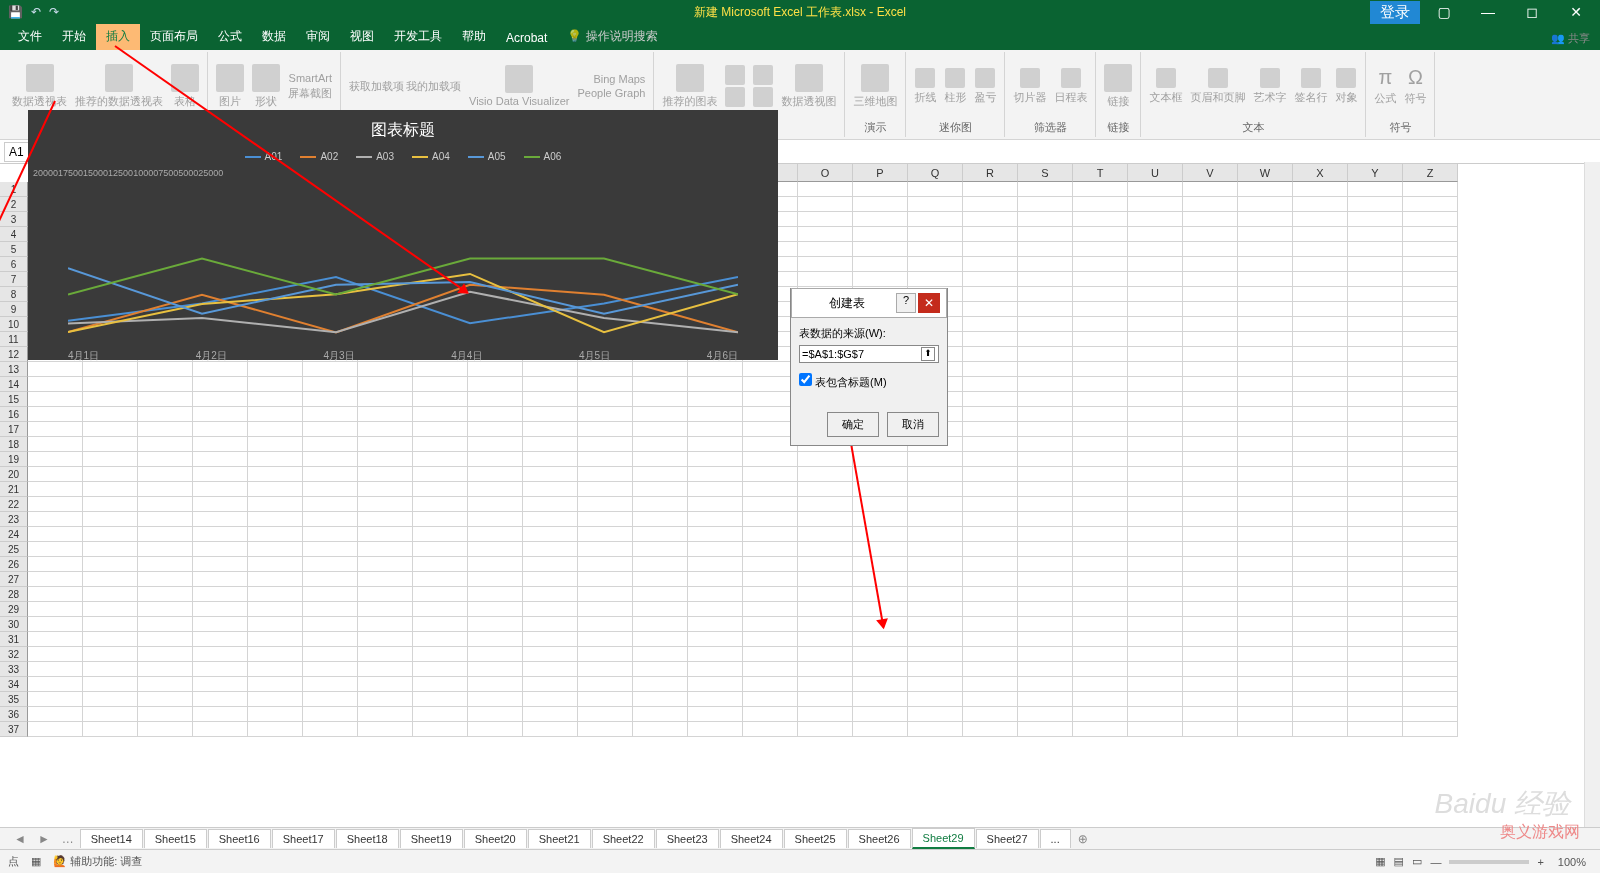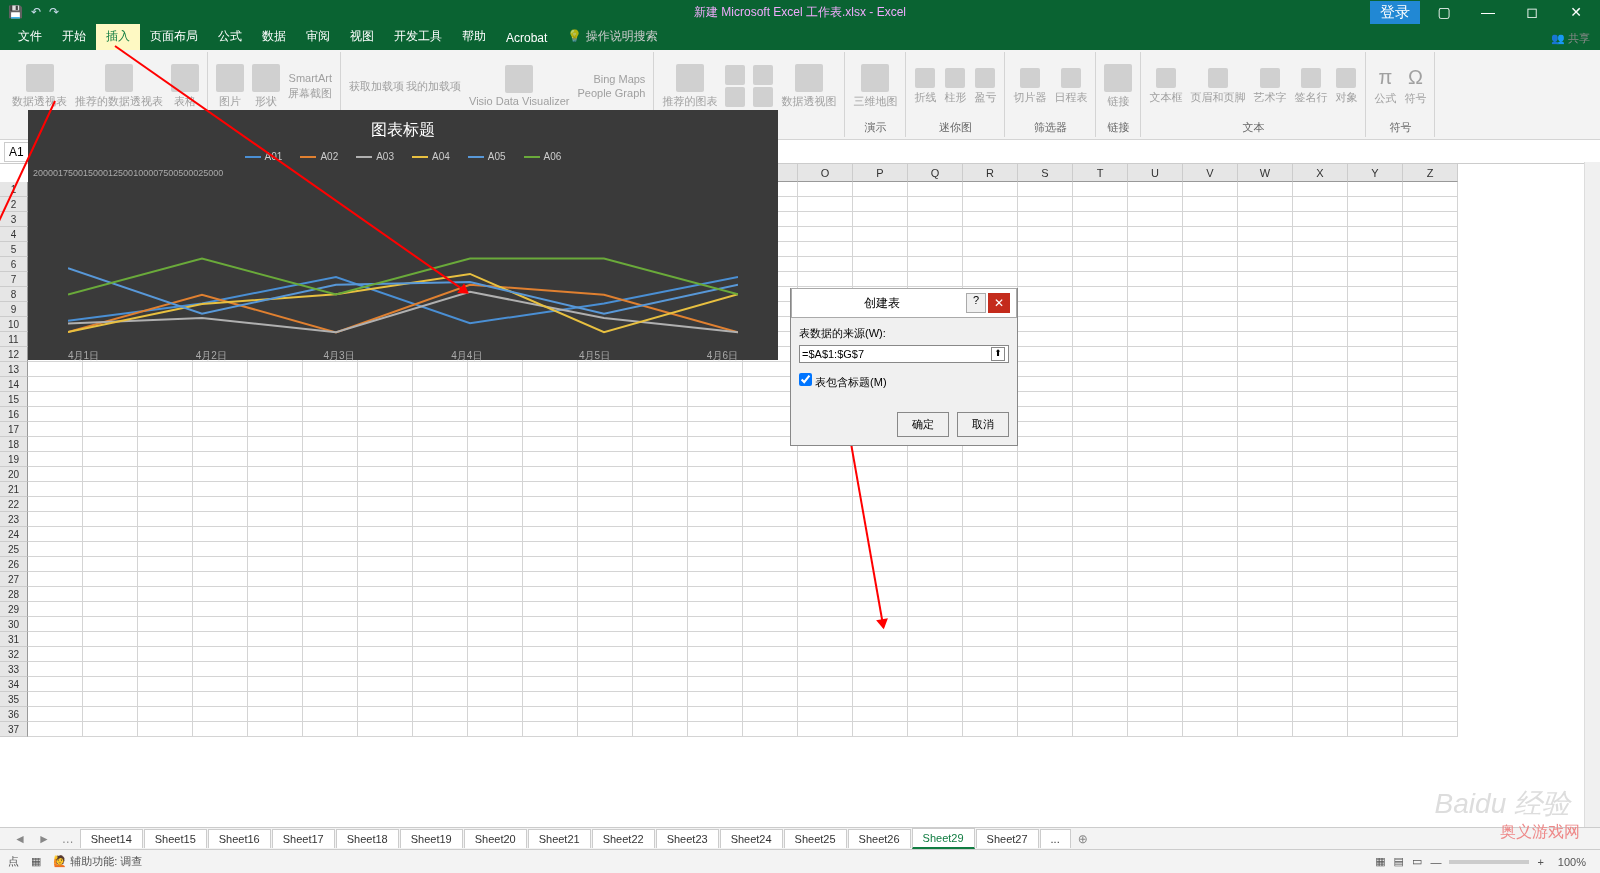--- a/index.html
+++ b/index.html
@@ -1,25 +1,25 @@
 <!DOCTYPE html>
 <html><head>
 <meta charset="utf-8">
 <style>
 *{box-sizing:border-box;margin:0;padding:0;font-family:"Microsoft YaHei","Segoe UI",Arial,sans-serif;}
 body{background:#fff;font-size:12px;overflow:hidden;width:1600px;height:873px;position:relative;}
 .titlebar{background:#0a6332;height:24px;display:flex;align-items:center;color:#cde;position:relative;}
 .tb-left{display:flex;align-items:center;gap:8px;padding-left:8px;}
-.tb-center{position:absolute;left:0;right:0;text-align:center;color:#f0abfc;font-size:12px;pointer-events:none;}
+.tb-center{position:absolute;left:0;right:0;text-align:center;color:#fde047;font-size:12px;pointer-events:none;}
 .tb-right{margin-left:auto;display:flex;align-items:center;gap:4px;padding-right:4px;}
 .login-btn{background:#2188d4;color:#fff;padding:2px 10px;border:none;font-size:15px;}
 .win-btn{width:40px;height:24px;display:flex;align-items:center;justify-content:center;color:#fff;font-size:14px;}
 .tabbar{background:#0a6332;height:26px;display:flex;align-items:flex-end;color:#fff;padding-left:8px;}
 .tab{padding:5px 10px;font-size:12px;cursor:pointer;}
-.tab.active{background:#fef9c3;color:#107c41;}
+.tab.active{background:#fdba74;color:#107c41;}
 .ribbon{background:#f3f3f3;height:90px;border-bottom:1px solid #d4d4d4;display:flex;padding:2px 4px;}
 .rgroup{border-right:1px solid #d4d4d4;display:flex;flex-direction:column;align-items:center;padding:2px 6px;}
 .rgroup-items{flex:1;display:flex;gap:4px;align-items:center;}
 .rbtn{display:flex;flex-direction:column;align-items:center;gap:2px;color:#a0a0a0;font-size:11px;padding:2px;}
 .rbtn-icon{width:28px;height:28px;background:#d0d0d0;border-radius:2px;}
 .rbtn-icon.sm{width:20px;height:20px;}
 .rgroup-label{font-size:11px;color:#666;padding-top:2px;}
 .share{margin-left:auto;color:#888;font-size:11px;padding:4px 10px;}
 .fbar{height:24px;background:#fff;border-bottom:1px solid #ccc;display:flex;align-items:center;}
 .namebox{width:90px;height:20px;border:1px solid #ccc;margin-left:4px;padding:2px 4px;font-size:12px;}
@@ -37,21 +37,21 @@
 .cell.selborder{border:1px dashed #2a9d5c;background:#f4f9f5;}
 .chart{position:absolute;left:28px;top:110px;width:750px;height:250px;background:#3a3a3a;z-index:5;}
 .chart-title{color:#fff;text-align:center;font-size:16px;padding:10px;}
 .legend{display:flex;justify-content:center;gap:18px;color:#ccc;font-size:10px;padding-bottom:6px;}
 .legend-item{display:flex;align-items:center;gap:4px;}
 .legend-line{width:16px;height:2px;}
 .chart-body{position:relative;height:175px;margin:0 40px;}
 .chart-yaxis{position:absolute;left:-35px;top:0;bottom:0;display:flex;flex-direction:row;justify-content:space-between;color:#aaa;font-size:9px;text-align:right;width:30px;}
 .chart-xaxis{display:flex;justify-content:space-between;color:#aaa;font-size:10px;padding:6px 40px;}
 svg.chartlines{position:absolute;inset:0;width:100%;height:100%;}
-.dialog{position:absolute;left:790px;top:288px;width:228px;background:#f0f0f0;border:1px solid #888;z-index:10;border-top:none;}
+.dialog{position:absolute;left:790px;top:288px;width:158px;background:#f0f0f0;border:1px solid #888;z-index:10;border-top:none;}
 .dialog-title{background:#fff;border:1px solid #aaa;padding:4px 6px;font-size:12px;display:flex;align-items:center;}
 .dialog-title-txt{flex:1;text-align:center;}
 .dialog-help{width:20px;height:20px;border:1px solid #aaa;text-align:center;font-size:11px;background:#f0f0f0;}
 .dialog-close{width:22px;height:20px;background:#c42b1c;color:#fff;text-align:center;line-height:20px;margin-left:2px;}
 .dialog-body{padding:8px;font-size:11px;}
 .dialog-input{width:100%;border:1px solid #888;padding:2px;margin:4px 0;font-size:11px;}
 .dialog-check{margin:6px 0;}
 .dialog-btns{display:flex;justify-content:flex-end;gap:8px;padding:8px;}
 .dialog-btn{padding:4px 14px;border:1px solid #888;background:#f0f0f0;font-size:11px;}
 .sheettabs{position:absolute;bottom:24px;left:0;right:0;height:22px;background:#f3f3f3;border-top:1px solid #ccc;display:flex;align-items:center;padding-left:8px;}

